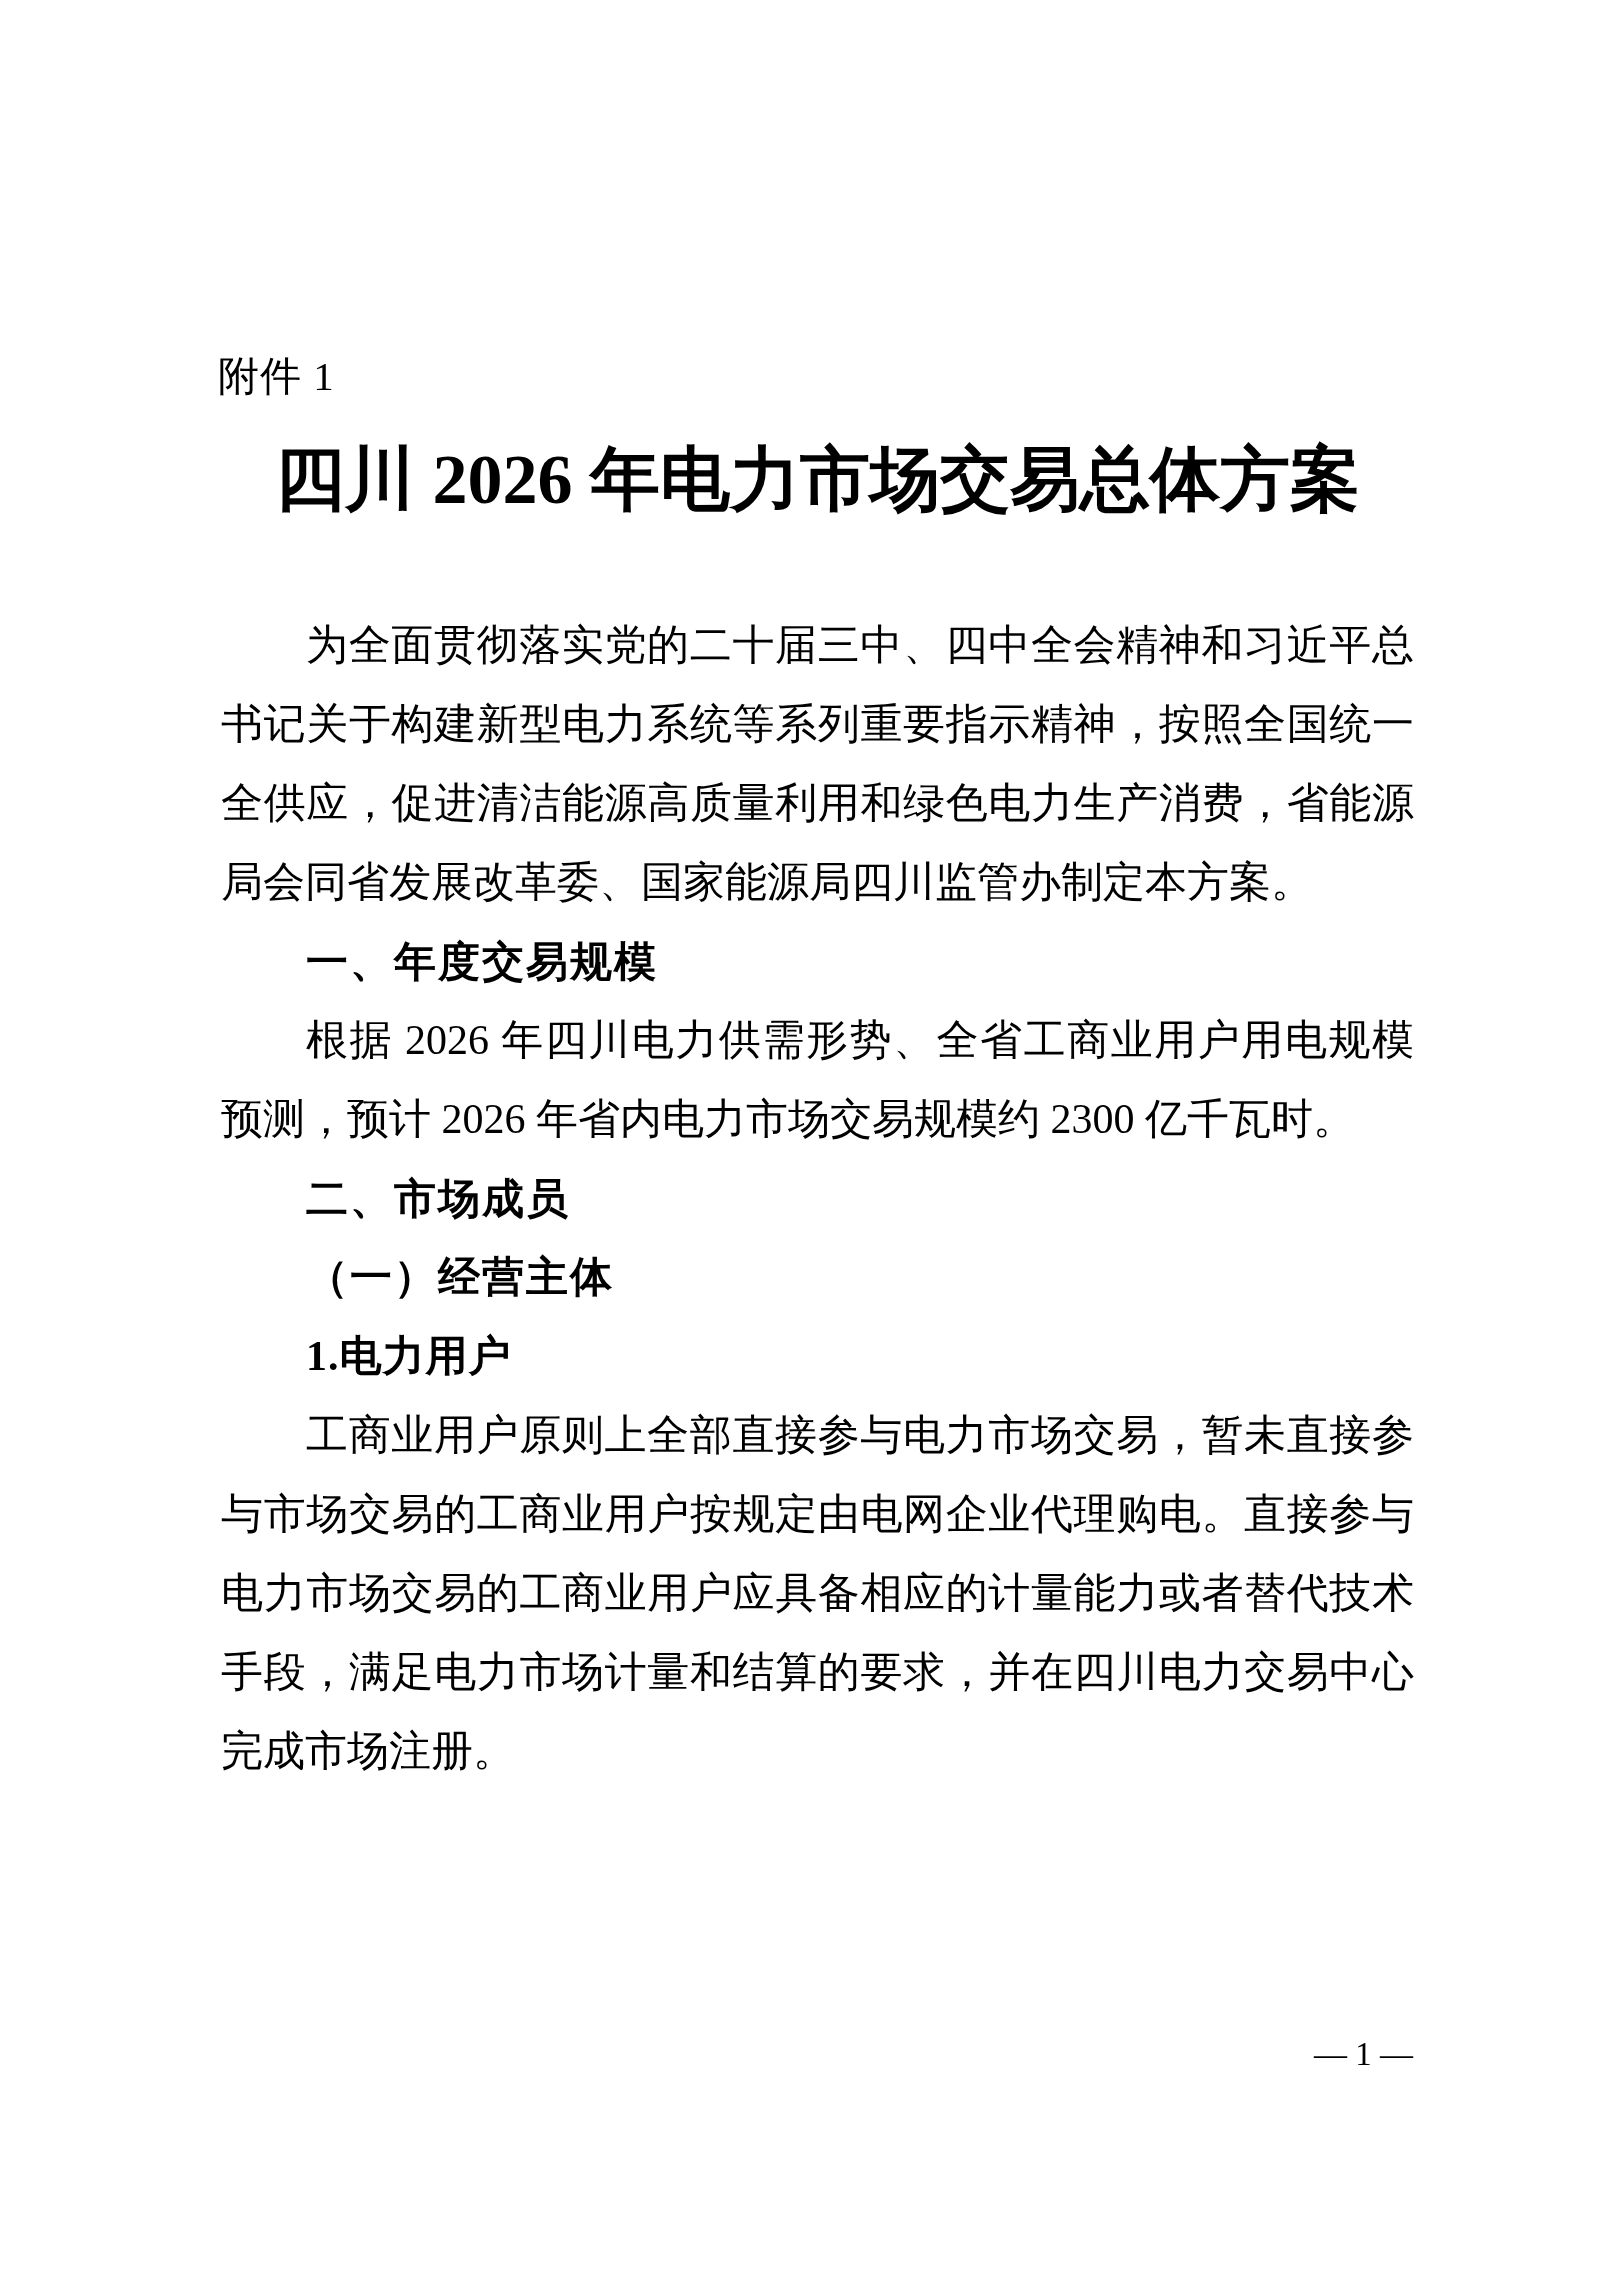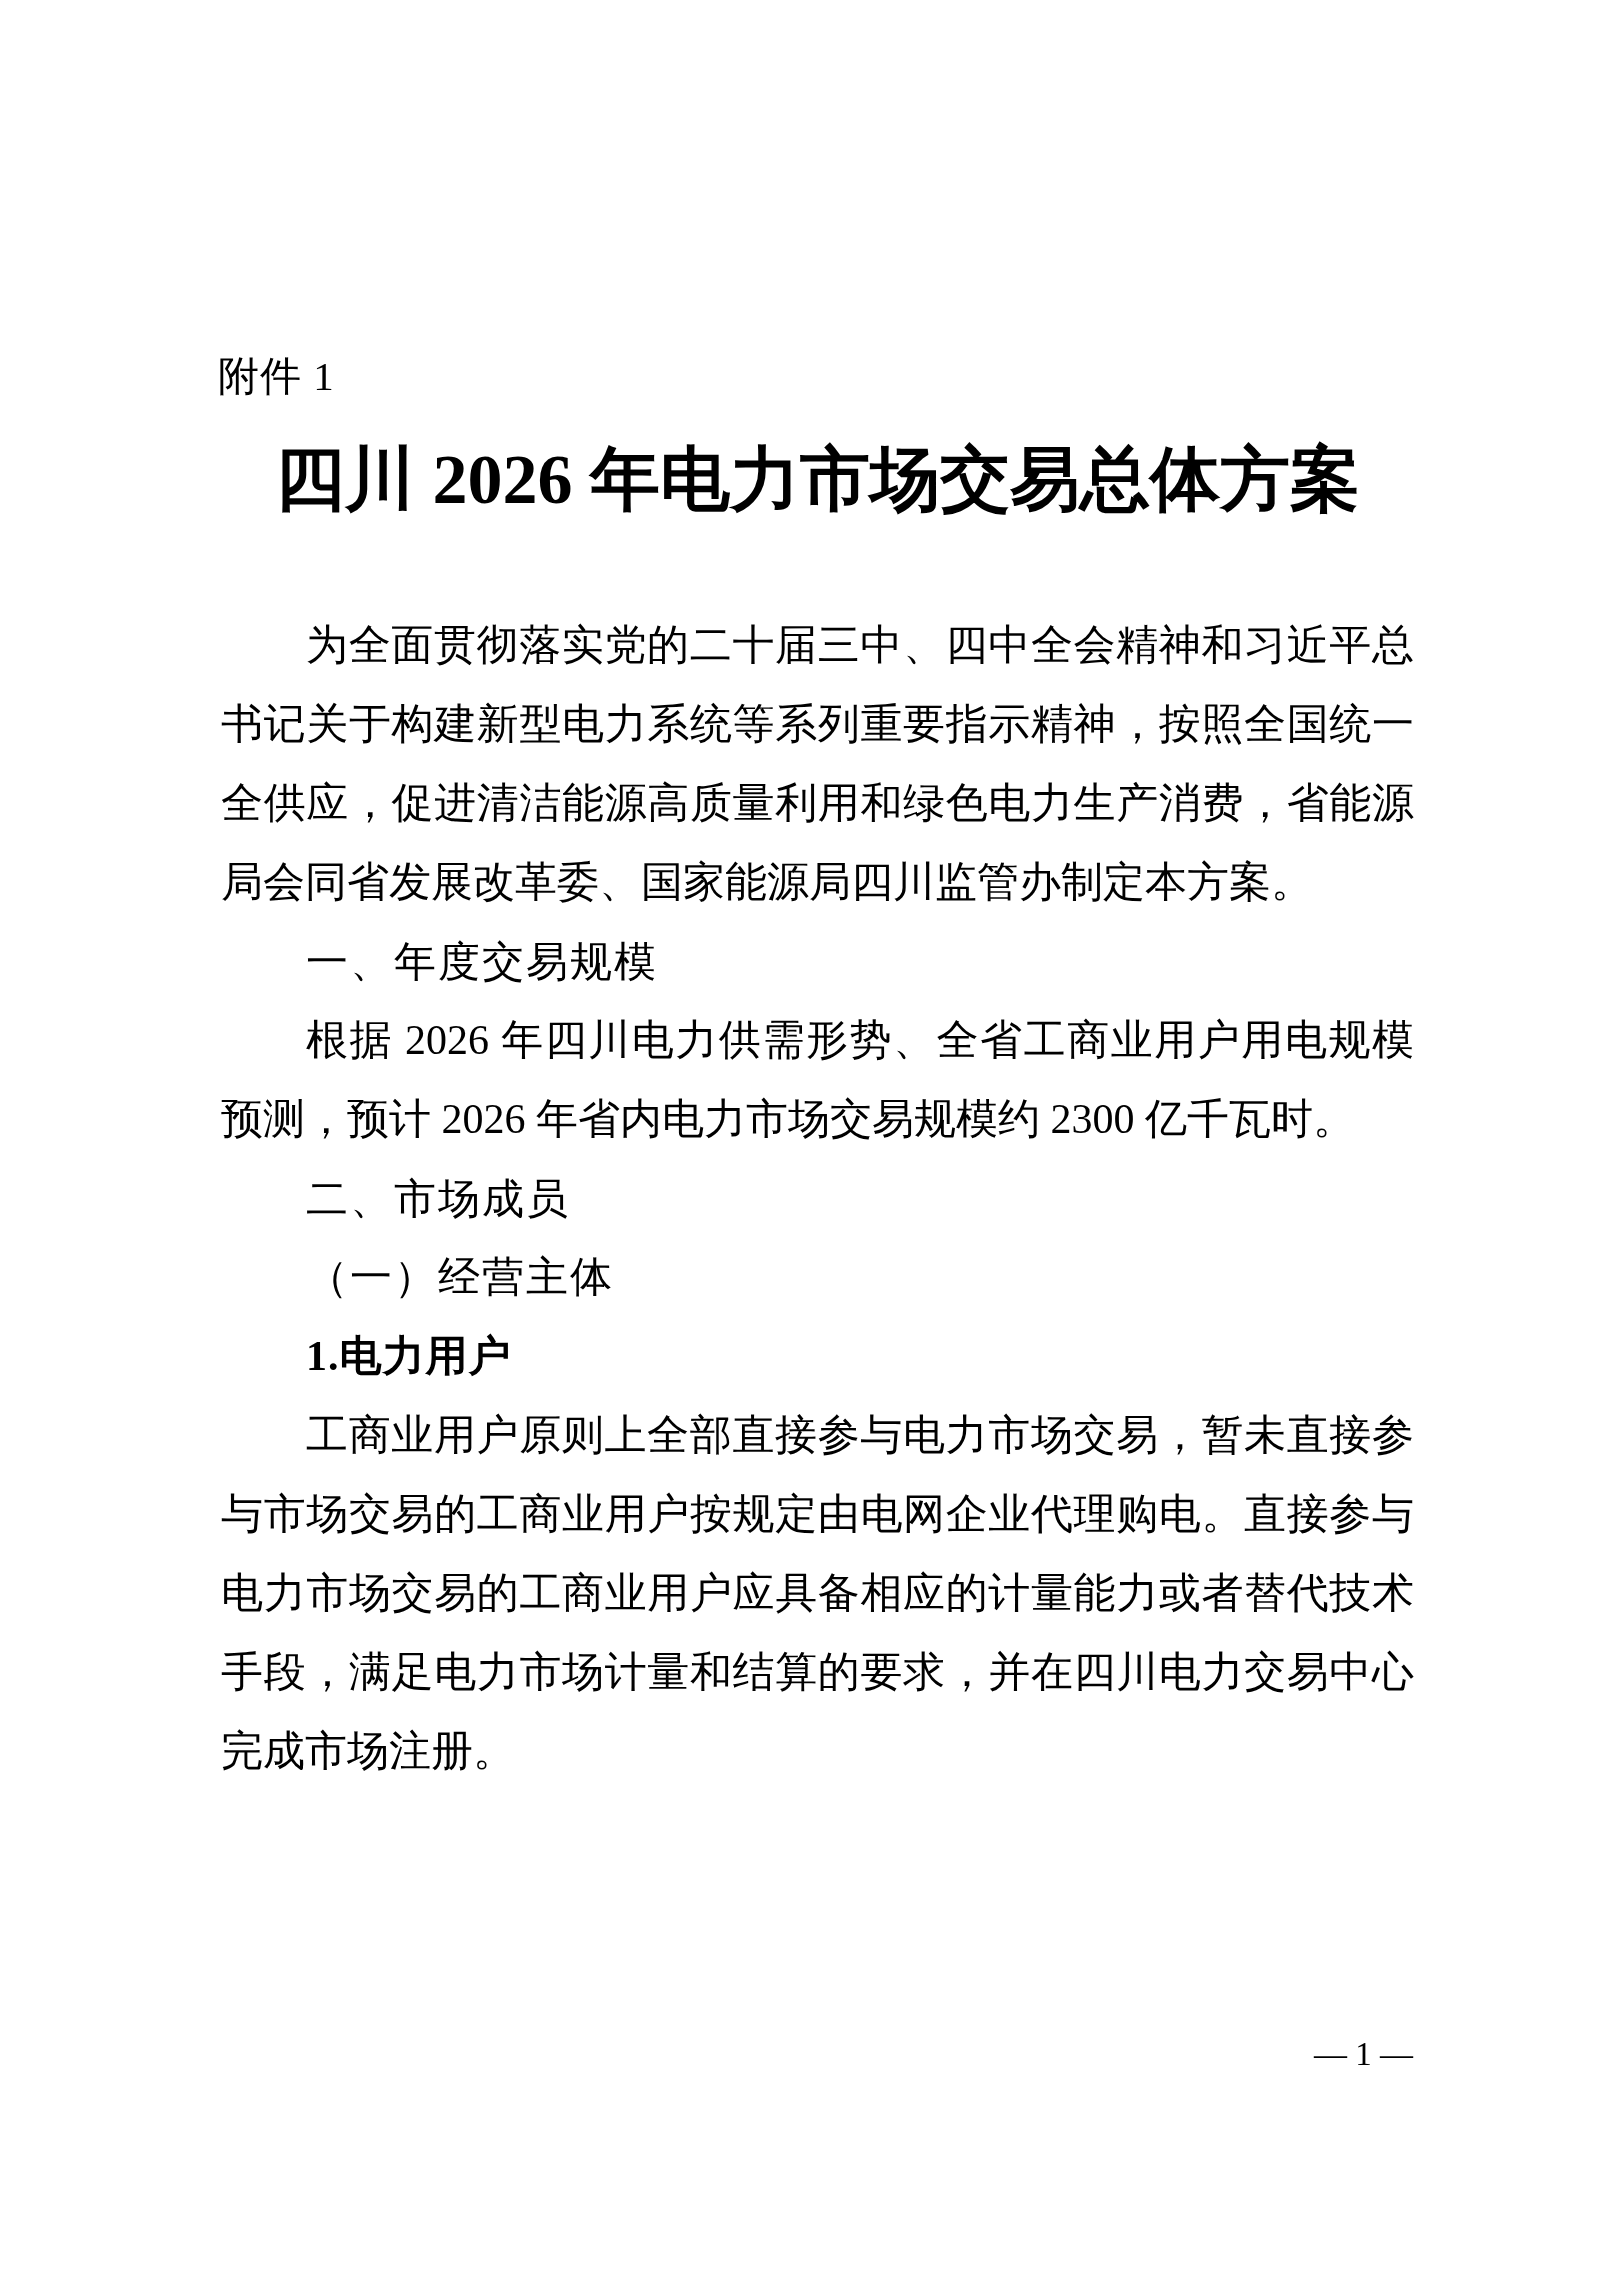--- a/index.html
+++ b/index.html
@@ -50,25 +50,25 @@
     }
     .fill {
       text-align: justify;
       text-align-last: justify;
     }
     .indent {
       text-indent: 85px;
     }
     .h1 {
       font-family: "DejaVu Sans", "Liberation Sans", sans-serif;
-      font-weight: normal;
+      font-weight: bold;
       letter-spacing: 2px;
     }
     .h2 {
-      font-weight: normal;
+      font-weight: bold;
       letter-spacing: 2px;
     }
     .h3 {
       font-weight: bold;
       letter-spacing: 1px;
     }
     .pagenum {
       position: absolute;
       top: 2035px;
       right: 208px;

